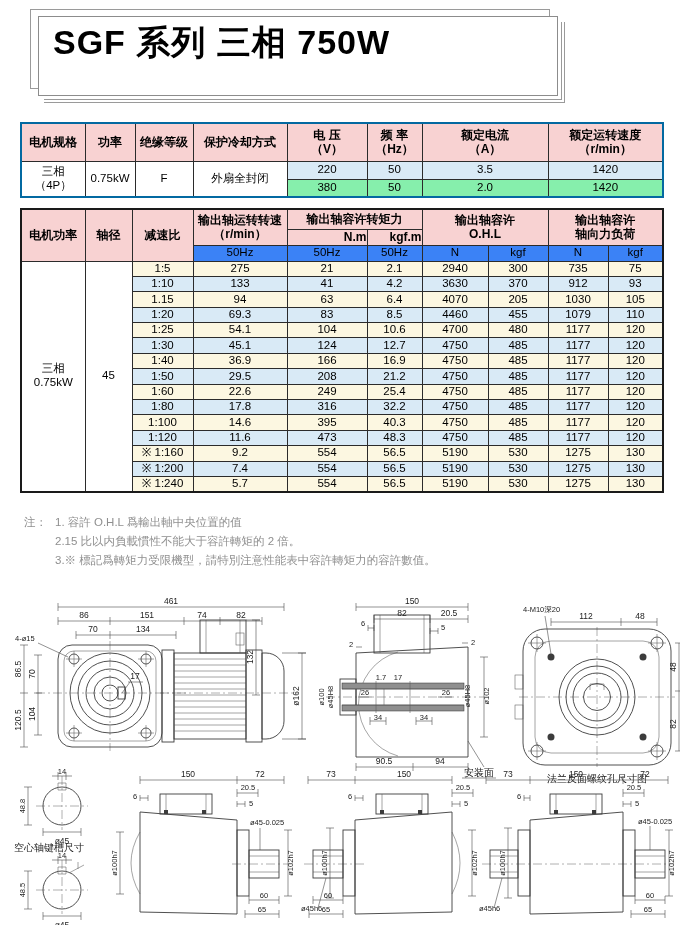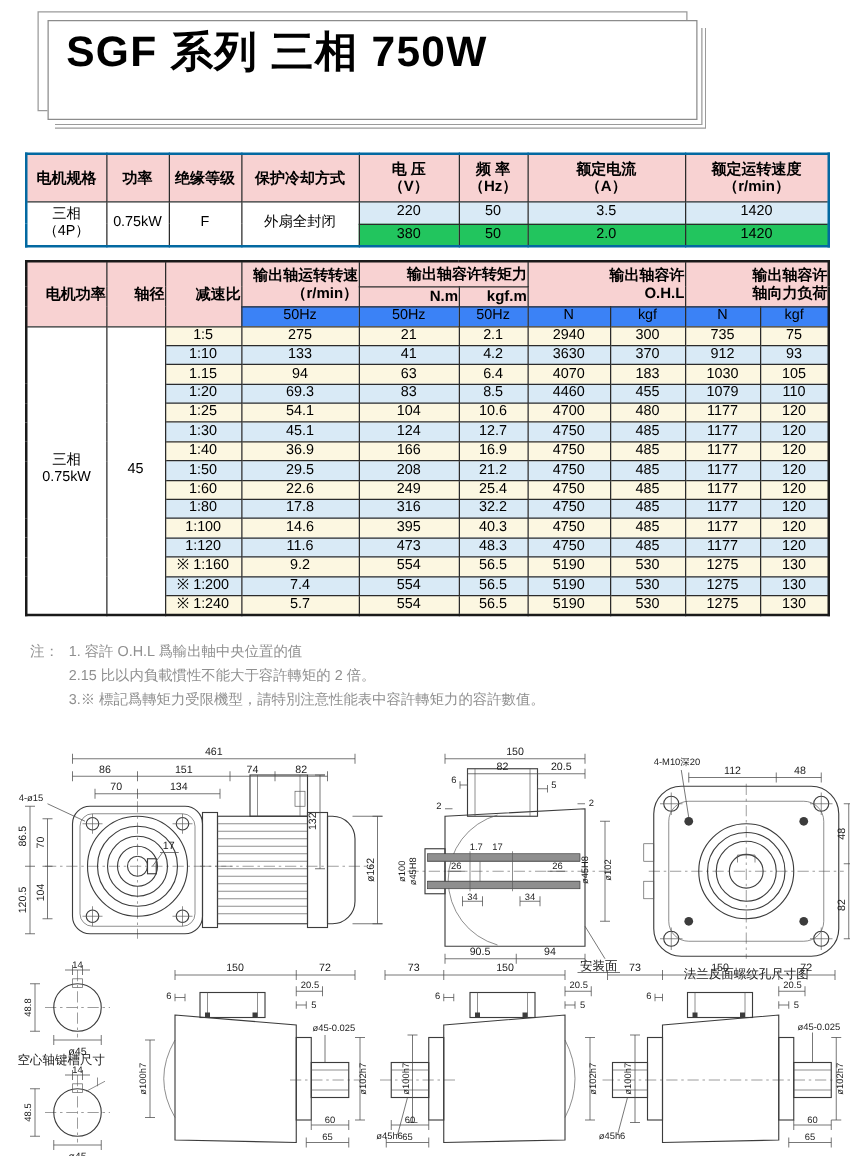--- a/index.html
+++ b/index.html
@@ -18,26 +18,26 @@
 
   
   table { border-collapse:collapse; table-layout:fixed; position:absolute; background:#fff; }
   th, td { border:1px solid #2b2b2b; text-align:center; vertical-align:middle;
            font-size:11.5px; line-height:1.2; white-space:pre-line; padding:0; color:#000; }
   th { background:#f8d2d2; font-weight:bold; font-size:12px; }
   .t1 { left:20px; top:122px; width:642px; border:2px solid #0369a1; }
   .t1 th { height:38px; }
   .t1 td { height:18px; }
   .t2 { left:20px; top:208px; width:642px; border:2px solid #1a1a1a; }
-  .t2 thead tr:nth-child(1) th { height:20px;text-align:right; }
+  .t2 thead tr:nth-child(1) th { height:20px; }
   .t2 thead tr:nth-child(2) th { height:16px;text-align:right; }
   .t2 tr.subhead th { height:16px; background:#3b82f6; font-weight:normal; font-size:11.5px; }
   .t2 tbody td { height:15.4px; }
   .row-blue td { background:#d9eaf6; }
-  .row-cream td { background:#22c55e; }
+  .row-cream td { background:#86efac; }
   .row-a td { background:#fcf7e1; }
   .row-b td { background:#d9eaf6; }
   td.wcell { background:#fff !important; }
 
   
   .notes { position:absolute; left:24px; top:513px; display:flex; gap:8px;
            color:#8f8f8f; font-size:11.5px; line-height:1.65; }
   .notes .nlab { flex:none; }
 
   
@@ -182,21 +182,21 @@
           <td>93</td>
         </tr>
 
         <tr class="row-a">
 
           <td>1.15</td>
           <td>94</td>
           <td>63</td>
           <td>6.4</td>
           <td>4070</td>
-          <td>183</td>
+          <td>205</td>
           <td>1030</td>
           <td>105</td>
         </tr>
 
         <tr class="row-b">
 
           <td>1:20</td>
           <td>69.3</td>
           <td>83</td>
           <td>8.5</td>

